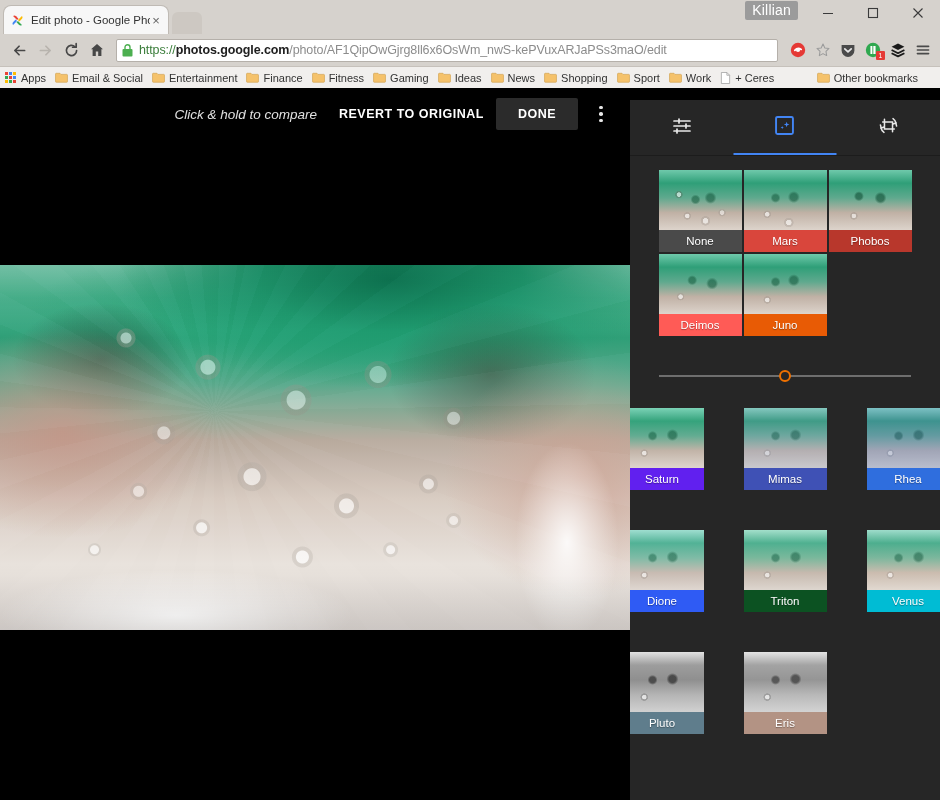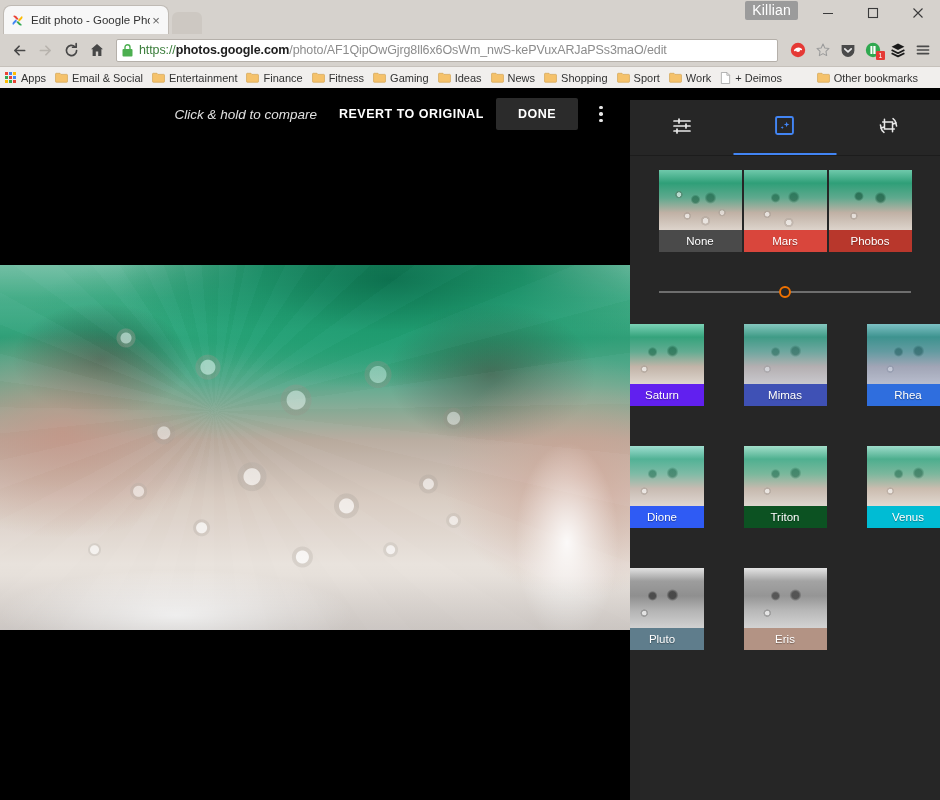--- a/index.html
+++ b/index.html
@@ -615,21 +615,21 @@
           </span>
         <span>Work</span>
       </div>
       <div class="bm">
         <span class="folder">
             <svg width="11" height="12" viewBox="0 0 12 13">
               <path d="M1.5.5h6L10.5 3.5v9h-9z" fill="#fff" stroke="#9b9b9b" stroke-width=".8"></path>
               <path d="M7.5.5v3h3" fill="none" stroke="#9b9b9b" stroke-width=".8"></path>
             </svg>
           </span>
-        <span>+ Deimos</span>
+        <span>+ Ceres</span>
       </div>
 
       <div class="bm other">
         <span class="folder">
             <svg width="13" height="11" viewBox="0 0 14 12">
               <path d="M0.5 2.2a.8.8 0 0 1 .8-.8h4l1.2 1.2h6.2a.8.8 0 0 1 .8.8v7a.8.8 0 0 1-.8.8H1.3a.8.8 0 0 1-.8-.8z" fill="#f5c26b" stroke="#d0a04b" stroke-width=".7"></path>
             </svg>
           </span>
         <span>Other bookmarks</span>
       </div>
@@ -756,22 +756,42 @@
             <div class="thumb">
               <div class="layer" style="background:linear-gradient(180deg,#6fc9ab 0%,#2f9f78 16%,#5fa98e 34%,#c0b1a5 52%,#ded5cd 74%,#d4ccc6 100%)"></div>
               <div class="layer" style="background:
                 radial-gradient(circle 5px at 36% 32%, rgba(18,80,55,.6) 0 3px, transparent 5px),
                 radial-gradient(circle 6px at 62% 34%, rgba(16,78,52,.6) 0 3.5px, transparent 6px),
                 radial-gradient(circle 4px at 30% 56%, rgba(255,255,255,.55) 0 2px, rgba(158,148,140,.4) 2.5px 3.5px, transparent 4px)"></div>
             </div>
             <div class="caption" style="background:#b8372c">Phobos</div>
           </div>
 
-
-
+          <div class="tile">
+            <div class="thumb">
+              <div class="layer" style="background:linear-gradient(180deg,#6fc9ab 0%,#2f9f78 16%,#5fa98e 34%,#c0b1a5 52%,#ded5cd 74%,#d4ccc6 100%)"></div>
+              <div class="layer" style="background:
+                radial-gradient(circle 5px at 40% 32%, rgba(20,90,60,.55) 0 3px, transparent 5px),
+                radial-gradient(circle 6px at 64% 36%, rgba(18,85,58,.55) 0 3.5px, transparent 6px),
+                radial-gradient(circle 4px at 26% 52%, rgba(255,255,255,.6) 0 2px, rgba(160,150,142,.4) 2.5px 3.5px, transparent 4px)"></div>
+            </div>
+            <div class="caption" style="background:#ff5b56">Deimos</div>
+          </div>
+
+
+          <div class="tile">
+            <div class="thumb">
+              <div class="layer" style="background:linear-gradient(180deg,#6fc9ab 0%,#2f9f78 16%,#5fa98e 34%,#c0b1a5 52%,#ded5cd 74%,#d4ccc6 100%)"></div>
+              <div class="layer" style="background:
+                radial-gradient(circle 5px at 38% 34%, rgba(20,90,60,.55) 0 3px, transparent 5px),
+                radial-gradient(circle 6px at 60% 32%, rgba(18,85,58,.55) 0 3.5px, transparent 6px),
+                radial-gradient(circle 4px at 28% 56%, rgba(255,255,255,.6) 0 2px, rgba(160,150,142,.4) 2.5px 3.5px, transparent 4px)"></div>
+            </div>
+            <div class="caption" style="background:#e85b05">Juno</div>
+          </div>
         </div>
 
         <div class="slider-row">
           <div class="slider-track"></div>
           <div class="slider-thumb" style="left:50%"></div>
         </div>
 
         <div class="grid second">
           <div class="tile">
             <div class="thumb">

